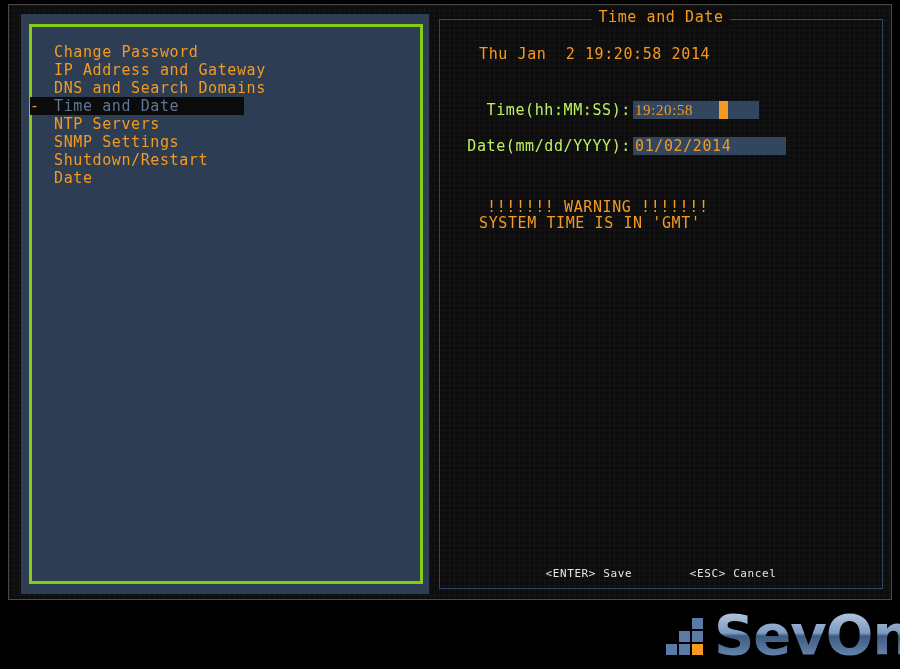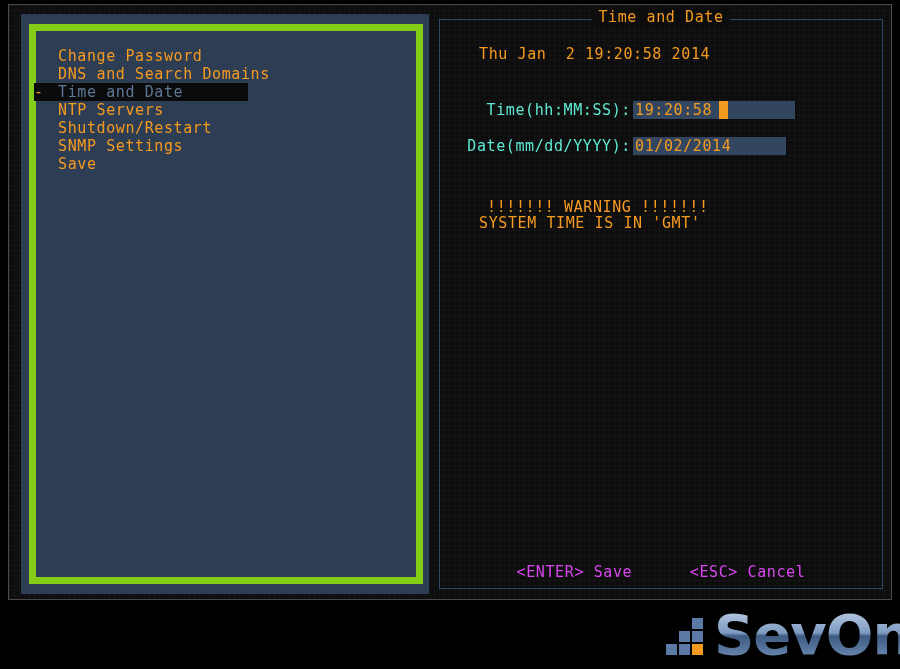--- a/index.html
+++ b/index.html
@@ -53,21 +53,21 @@
     height: 580px;
     background: #2d3d53;
     box-sizing: border-box;
   }
   #menu-inner {
     position: absolute;
     left: 8px;
     top: 10px;
     right: 6px;
     bottom: 10px;
-    border: 7px solid #84cc16;
+    border: 3px solid #84cc16;
     box-sizing: border-box;
     background: #2d3d53;
   }
   #menu-list {
     position: absolute;
     left: 0;
     top: 16px;
     right: 0;
   }
   .menu-item {
@@ -154,21 +154,21 @@
 
   .field-row {
     position: absolute;
     height: 18px;
     line-height: 18px;
   }
   .field-label {
     position: absolute;
     right: 0;
     top: 0;
-    color: #5eead4;
+    color: #bef264;
     font-size: 15px;
     letter-spacing: 0.6px;
     white-space: pre;
     line-height: 18px;
   }
   .field-box {
     position: absolute;
     left: 0;
     top: 0;
     height: 18px;
@@ -187,41 +187,41 @@
   .field-cursor {
     position: absolute;
     top: 0;
     width: 9px;
     height: 18px;
     background: #f59a20;
   }
 
   #row-time { left: 182px; top: 82px; width: 340px; }
   #row-time .field-label { right: 330px; }
-  #row-time .field-box { left: 12px; width: 162px; }
+  #row-time .field-box { left: 12px; width: 126px; font-family: Liberation Serif, serif; }
   #row-time .field-cursor { left: 86px; }
 
   #row-date { left: 182px; top: 118px; width: 340px; }
   #row-date .field-label { right: 330px; }
   #row-date .field-box { left: 12px; width: 153px; }
 
   #warning-line { left: 48px; top: 179px; }
   #gmt-line { left: 40px; top: 195px; }
 
   #actions {
     position: absolute;
     left: 0;
     right: 0;
     top: 543px;
     text-align: center;
   }
   #actions .action {
     display: inline-block;
-    color: #d946ef;
-    font-size: 15px;
+    color: #e5e5e5;
+    font-size: 11px;
     letter-spacing: 0.6px;
     white-space: pre;
   }
   #action-save { margin-right: 48px; }
 
   
   #logo {
     position: absolute;
     left: 666px;
     top: 612px;
@@ -263,26 +263,27 @@
 <body>
 
 <div id="screen">
 
   <div id="console-frame">
 
     <div id="menu-panel">
       <div id="menu-inner">
         <div id="menu-list">
             <div class="menu-item"><span class="label">Change Password</span></div>
+            <div class="menu-item"><span class="label">IP Address and Gateway</span></div>
             <div class="menu-item"><span class="label">DNS and Search Domains</span></div>
             <div class="menu-item selected"><span class="sel-bg"></span><span class="marker">-</span><span class="label">Time and Date</span></div>
             <div class="menu-item"><span class="label">NTP Servers</span></div>
+            <div class="menu-item"><span class="label">SNMP Settings</span></div>
             <div class="menu-item"><span class="label">Shutdown/Restart</span></div>
-            <div class="menu-item"><span class="label">SNMP Settings</span></div>
-            <div class="menu-item"><span class="label">Save</span></div>
+            <div class="menu-item"><span class="label">Date</span></div>
           </div>
       </div>
     </div>
 
     <div id="detail-panel">
       <div id="detail-border"></div>
 
       <div id="detail-title">
         <span>Time and Date</span>
       </div>

